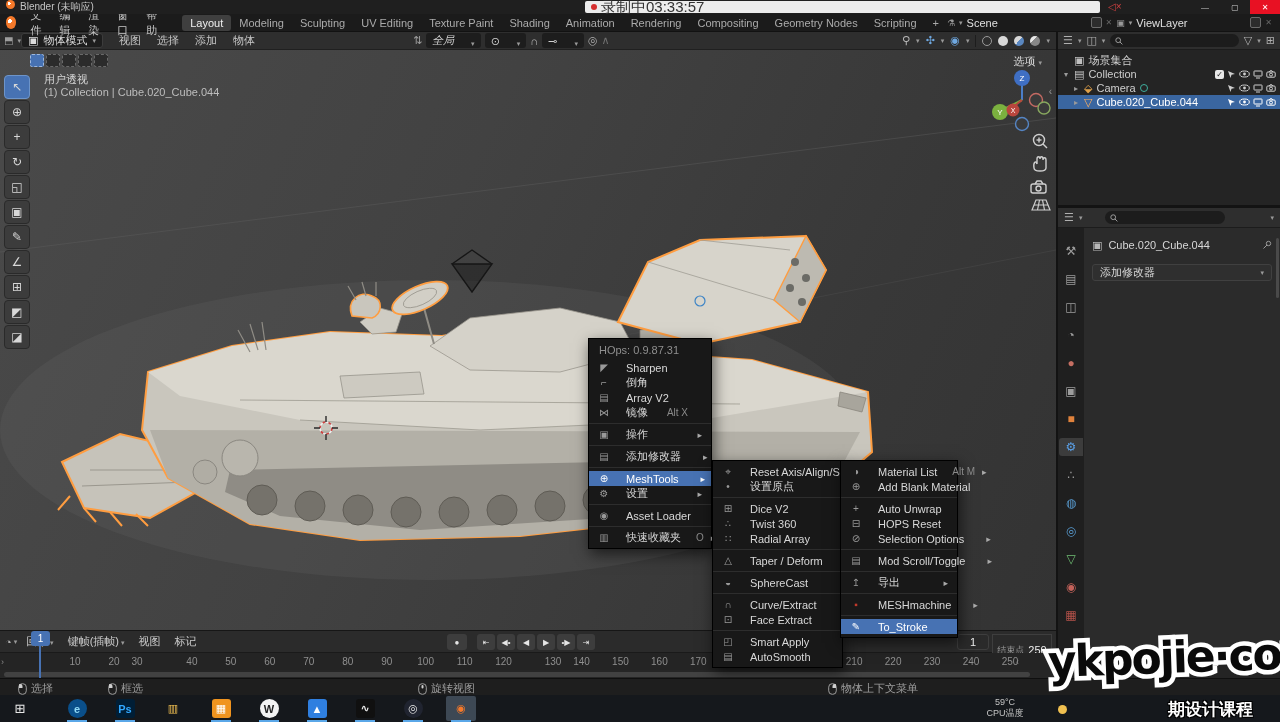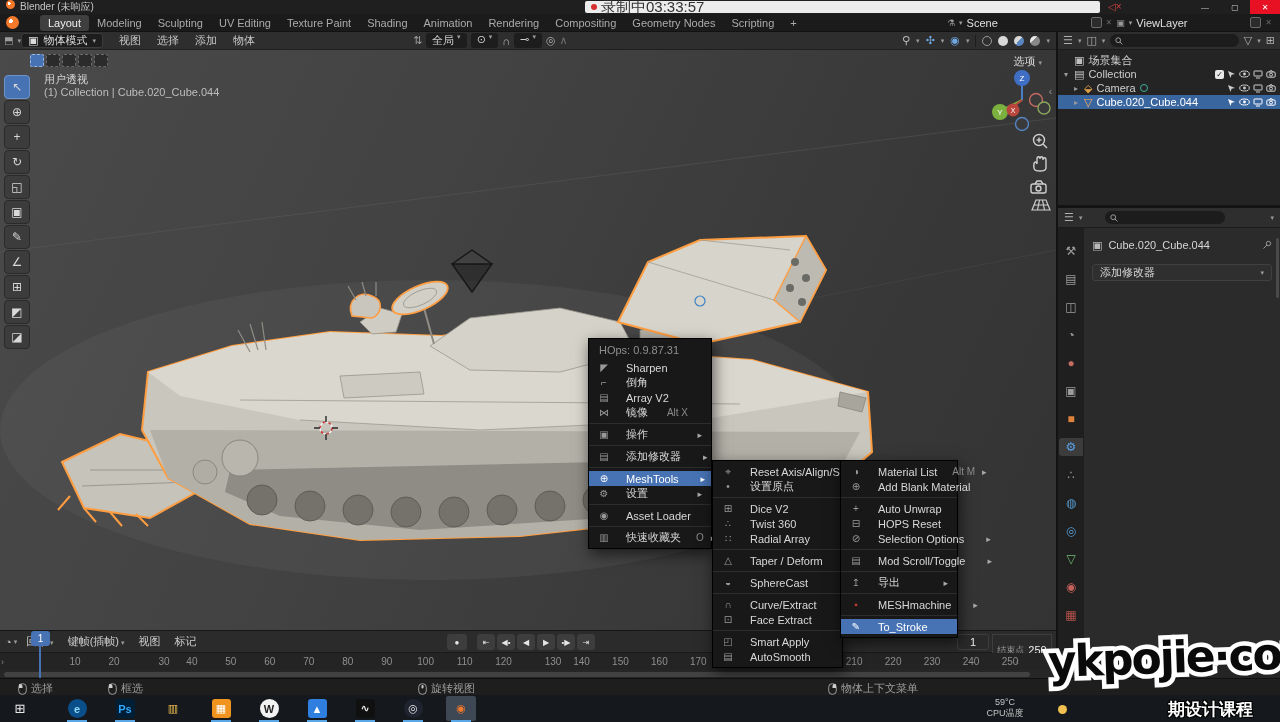--- a/index.html
+++ b/index.html
@@ -32,21 +32,21 @@
   .sw-doc{width:11px;height:11px;border:1px solid #6a6a6a;border-radius:2px;background:#2c2c2c;}
   .sw-x{color:#666;font-size:8px;}
 
   
   .vheader{left:0;top:32px;width:1056px;height:18px;background:#2e2e2e;display:flex;align-items:center;z-index:15;border-bottom:1px solid #202020;}
   .vh-ico{color:#9d9d9d;margin:0 4px;font-size:10px;}
   .mode-btn{display:flex;align-items:center;gap:5px;background:#1d1d1d;border:1px solid #3c3c3c;border-radius:3px;height:15px;padding:0 6px;color:#dcdcdc;margin-right:8px;}
   .vh-menus{display:flex;}
   .vh-menus span{padding:0 8px;color:#c6c6c6;}
   .orient{display:flex;align-items:center;gap:4px;margin-left:150px;color:#d0d0d0;}
-  .pill{display:flex;align-items:flex-start;gap:3px;background:#1d1d1d;border-radius:3px;height:15px;padding:0 6px;}
+  .pill{display:flex;align-items:flex-end;gap:17px;background:#1d1d1d;border-radius:3px;height:15px;padding:0 6px;font-style:italic;}
   .hdr-right{margin-left:auto;display:flex;align-items:center;gap:6px;padding-right:6px;}
   .shade-circ{width:10px;height:10px;border-radius:50%;display:inline-block;}
   .caret{font-size:7px;color:#9a9a9a;}
 
   
   .viewport{left:0;top:32px;width:1056px;height:598px;background:linear-gradient(115deg,#4a4a4a 0%,#424242 40%,#383838 75%,#333 100%);z-index:1;overflow:hidden;}
   .selmodes{position:absolute;left:30px;top:22px;display:flex;gap:2px;z-index:5;}
   .selmode{width:14px;height:13px;background:#2b2b2b;border:1px dashed #6a6a6a;border-radius:2px;}
   .selmode.active{background:#4772b3;border-color:#9db8dd;}
   .view-label{position:absolute;left:44px;top:40px;color:#d5d5d5;font-size:11px;z-index:5;}
@@ -145,20 +145,28 @@
   <span class="mute-ico">◁×</span>
   <div class="winbtns">
     <span class="winbtn">—</span>
     <span class="winbtn">▢</span>
     <span class="winbtn close">✕</span>
   </div>
 </div>
 
 <div class="abs topbar">
   <span class="blogo"></span>
+  <div class="tmenu-list">
+
+  <span>文件</span>
+      <span>编辑</span>
+      <span>渲染</span>
+      <span>窗口</span>
+      <span>帮助</span>
+    </div>
   <div class="ws-list">
 
   <span class="ws active">Layout</span>
       <span class="ws">Modeling</span>
       <span class="ws">Sculpting</span>
       <span class="ws">UV Editing</span>
       <span class="ws">Texture Paint</span>
       <span class="ws">Shading</span>
       <span class="ws">Animation</span>
       <span class="ws">Rendering</span>
@@ -842,21 +850,21 @@
         <span>1</span>
       </div>
     <div class="end-field">
       <span class="elabel">结束点</span>
       <span>250</span>
     </div>
   </div>
   <div class="ruler">
       <span class="tick" style="left: 65.0595px;">10</span>
       <span class="tick" style="left: 104.014px;">20</span>
-      <span class="tick" style="left: 154px; text-align: center;">30</span>
+      <span class="tick" style="left: 127px; text-align: center;">30</span>
       <span class="tick" style="left: 181.924px;">40</span>
       <span class="tick" style="left: 220.88px;">50</span>
       <span class="tick" style="left: 259.834px;">60</span>
       <span class="tick" style="left: 298.789px;">70</span>
       <span class="tick" style="left: 337.745px;">80</span>
       <span class="tick" style="left: 376.7px;">90</span>
       <span class="tick" style="left: 415.654px;">100</span>
       <span class="tick" style="left: 454.61px;">110</span>
       <span class="tick" style="left: 493.565px;">120</span>
       <span class="tick" style="left: 543px;">130</span>

